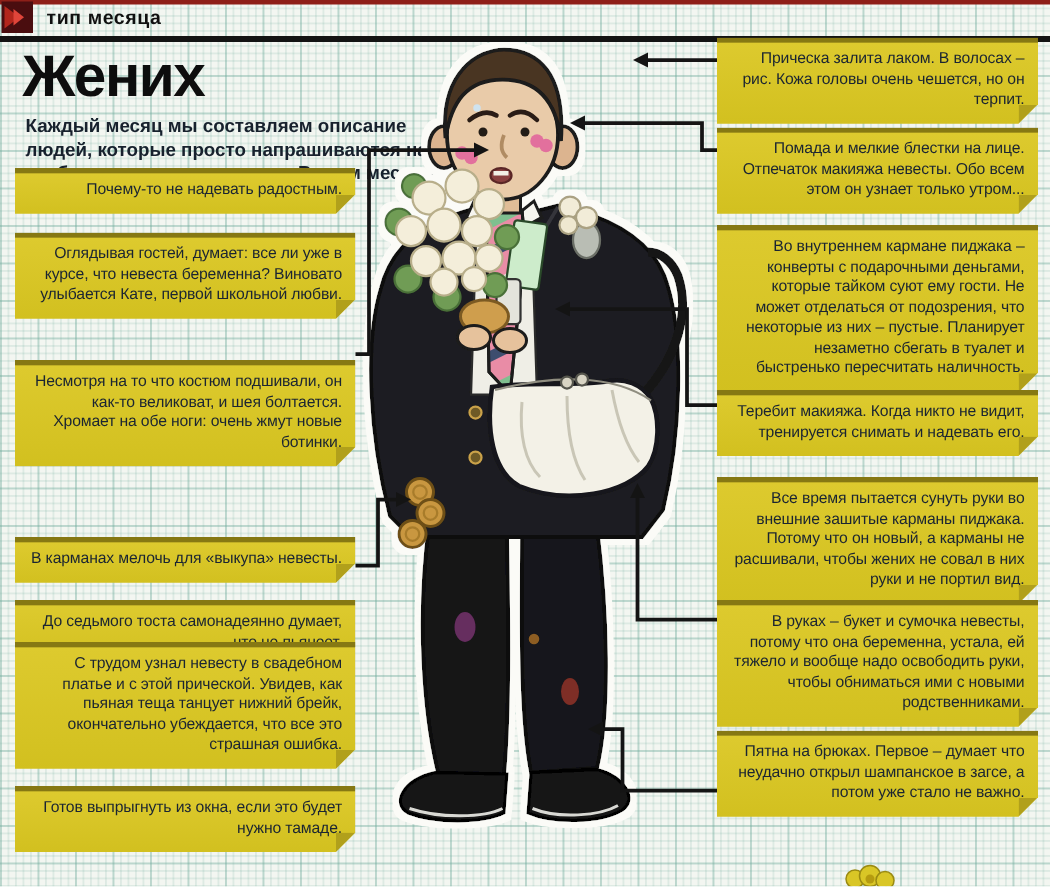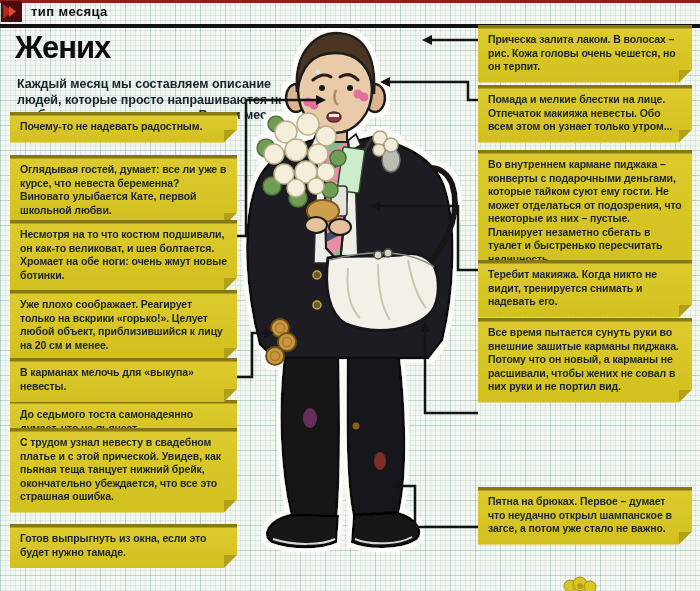--- a/index.html
+++ b/index.html
@@ -12,34 +12,34 @@
       linear-gradient(90deg, rgba(110,170,155,.30) 1px, transparent 1px),
       linear-gradient(rgba(110,170,155,.16) 1px, transparent 1px),
       linear-gradient(90deg, rgba(110,170,155,.16) 1px, transparent 1px);
     background-size:25px 25px,25px 25px,5px 5px,5px 5px;
   }
   .topstrip{position:absolute;left:0;top:0;width:700px;height:3px;background:#8e1f18;}
   .kicker-icon{position:absolute;left:1px;top:1px;width:21px;height:21px;background:#4a0d0f;}
   .kicker-icon svg{display:block;}
   .kicker{position:absolute;left:31px;top:4px;font-size:13px;font-weight:bold;color:#101010;letter-spacing:.4px;}
   .rule{position:absolute;left:0;top:24px;width:700px;height:4px;background:#131313;}
-  .title{position:absolute;left:15px;top:30px;font-size:31px;font-weight:bold;color:#0d0d0d;letter-spacing:-1px;}
+  .title{position:absolute;left:15px;top:30px;font-size:39px;font-weight:bold;color:#0d0d0d;letter-spacing:-1px;}
   .intro{position:absolute;left:17px;top:77px;width:292px;font-size:12.5px;line-height:15.5px;font-weight:bold;color:#17212d;}
   .callout{
     position:absolute;
     background:linear-gradient(180deg,#867813 0,#867813 3px,#ddca2e 4px,#d2c01f 100%);
     padding:8px 9px 9px 10px;
     clip-path:polygon(0 0,100% 0,100% calc(100% - 13px),calc(100% - 13px) 100%,0 100%);
     filter:drop-shadow(2px 2px 2px rgba(105,105,90,.55));
   }
   .callout::after{
     content:"";position:absolute;right:0;bottom:0;width:13px;height:13px;
     background:#b1a01b;clip-path:polygon(0 0,100% 0,0 100%);
   }
-  .callout span{font-size:10.5px;line-height:13.5px;font-weight:bold;color:#1b2532;letter-spacing:-0.1px;display:block;}
+  .callout span{font-size:10.5px;line-height:13.5px;font-weight:normal;color:#1b2532;letter-spacing:-0.1px;display:block;text-align:right;}
   .callout.left{left:10px;width:208px;}
   .callout.right{left:478px;width:195px;}
   .overlay{position:absolute;left:0;top:0;pointer-events:none;}
 </style>
 </head>
 <body>
 
 <div id="page">
 
   <div class="topstrip"></div>
@@ -218,25 +218,22 @@
       <polygon points="402,481 392,486 402,491"></polygon>
     </g>
   </svg>
 
   <div class="callout left" style="top:112px">
       <span>Почему-то не надевать радостным.</span>
     </div>
   <div class="callout left" style="top:155px">
       <span>Оглядывая гостей, думает: все ли уже в курсе, что невеста беременна? Виновато улыбается Кате, первой школьной любви.</span>
     </div>
-  <div class="callout left" style="top:220px">
+  <div class="callout left" style="top:240px">
       <span>Несмотря на то что костюм подшивали, он как-то великоват, и шея болтается. Хромает на обе ноги: очень жмут новые ботинки.</span>
-    </div>
-  <div class="callout left" style="top:290px">
-      <span>Уже плохо соображает. Реагирует только на вскрики «горько!». Целует любой объект, приблизившийся к лицу на 20 см и менее.</span>
     </div>
   <div class="callout left" style="top:400px">
       <span>До седьмого тоста самонадеянно думает, что не пьянеет.</span>
     </div>
   <div class="callout left" style="top:358px">
       <span>В карманах мелочь для «выкупа» невесты.</span>
     </div>
   <div class="callout left" style="top:428px">
       <span>С трудом узнал невесту в свадебном платье и с этой прической. Увидев, как пьяная теща танцует нижний брейк, окончательно убеждается, что все это страшная ошибка.</span>
     </div>
@@ -251,20 +248,23 @@
       <span>Помада и мелкие блестки на лице. Отпечаток макияжа невесты. Обо всем этом он узнает только утром...</span>
     </div>
   <div class="callout right" style="top:150px">
       <span>Во внутреннем кармане пиджака – конверты с подарочными деньгами, которые тайком суют ему гости. Не может отделаться от подозрения, что некоторые из них – пустые. Планирует незаметно сбегать в туалет и быстренько пересчитать наличность.</span>
     </div>
   <div class="callout right" style="top:260px">
       <span>Теребит макияжа. Когда никто не видит, тренируется снимать и надевать его.</span>
     </div>
   <div class="callout right" style="top:318px">
       <span>Все время пытается сунуть руки во внешние зашитые карманы пиджака. Потому что он новый, а карманы не расшивали, чтобы жених не совал в них руки и не портил вид.</span>
+    </div>
+  <div class="callout right" style="top:400px">
+      <span>В руках – букет и сумочка невесты, потому что она беременна, устала, ей тяжело и вообще надо освободить руки, чтобы обниматься ими с новыми родственниками.</span>
     </div>
   <div class="callout right" style="top:487px">
       <span>Пятна на брюках. Первое – думает что неудачно открыл шампанское в загсе, а потом уже стало не важно.</span>
     </div>
 
   <svg class="overlay" style="left:556px;top:576px" width="44" height="15" viewBox="0 0 44 15">
     <g fill="#d9c626" stroke="#9a8a12" stroke-width="1">
       <circle cx="14" cy="10" r="6"></circle>
         <circle cx="24" cy="8" r="7"></circle>
         <circle cx="34" cy="11" r="6"></circle>

